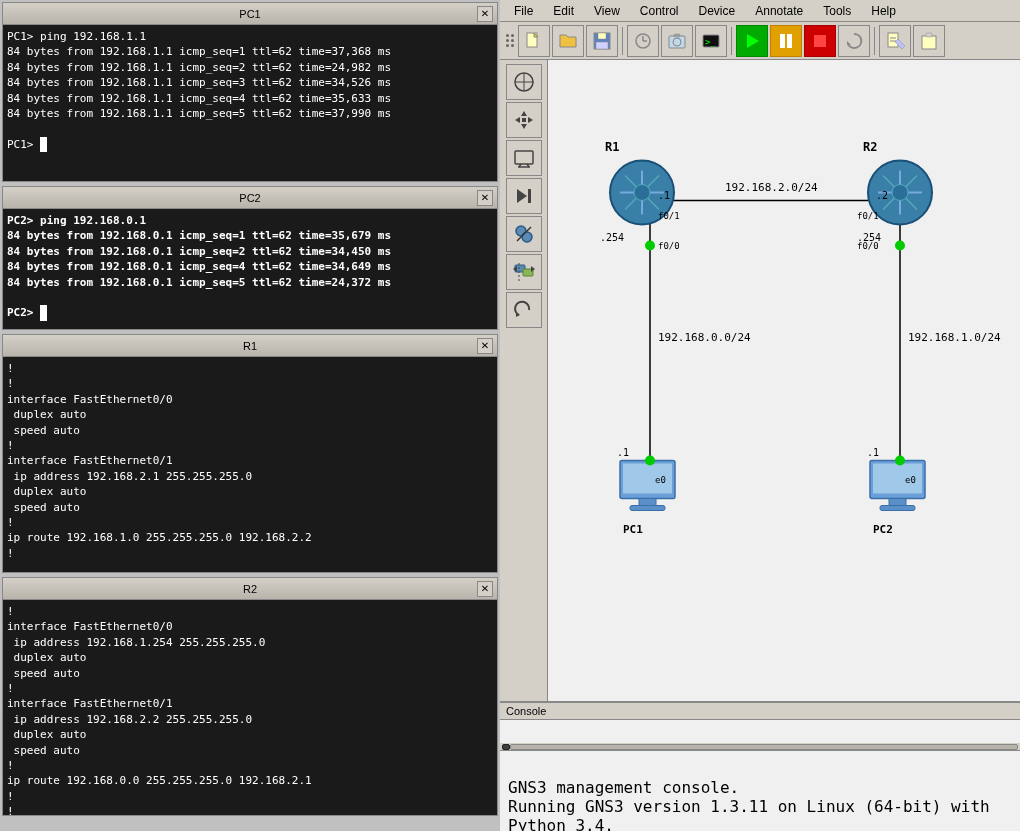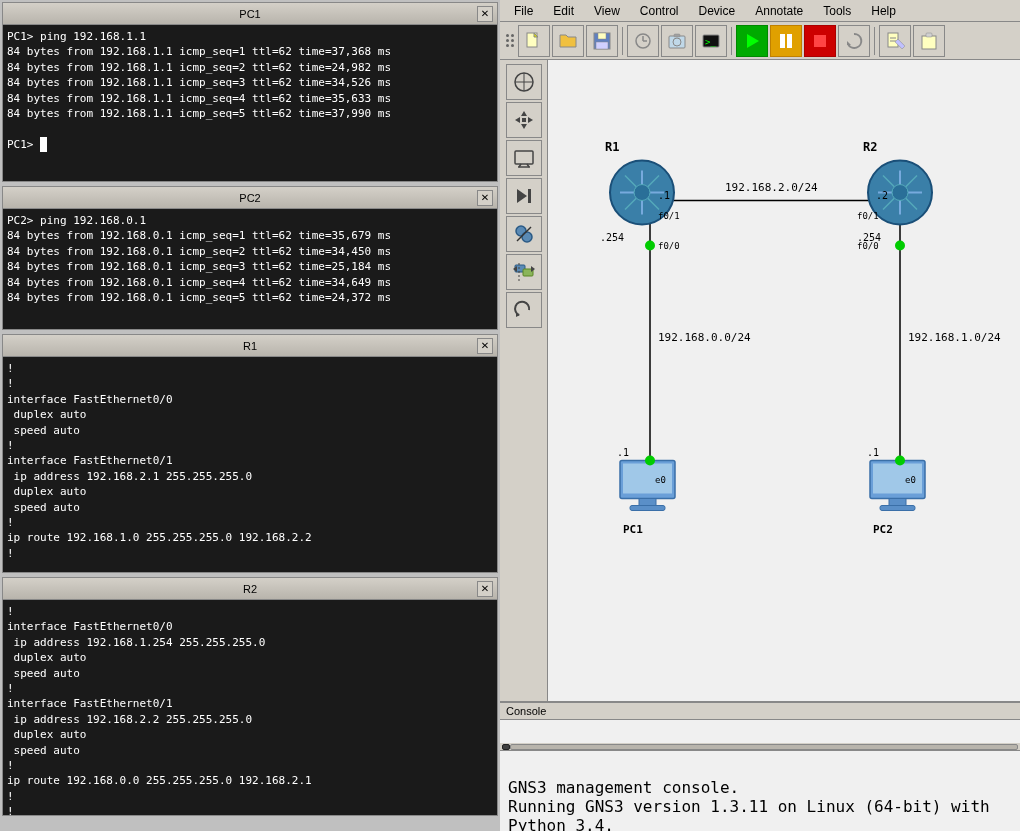--- a/index.html
+++ b/index.html
@@ -64,21 +64,21 @@
       line-height: 1.4;
       overflow-y: auto;
       background: #1a1a1a;
     }
 
     
     #pc1-terminal { }
     #pc1-terminal .terminal-body { height: 156px; }
 
     
-    #pc2-terminal .terminal-body { height: 120px; }
+    #pc2-terminal .terminal-body { height: 120px; font-weight: bold; }
 
     
     #r1-terminal .terminal-body { height: 210px; }
 
     
     #r2-terminal .terminal-body { height: 210px; }
 
     
     #right-panel {
       flex: 1;
@@ -273,24 +273,24 @@
   <div class="terminal-window" id="pc2-terminal">
     <div class="terminal-titlebar">
       <div style="width:16px"></div>
       <div class="terminal-title">PC2</div>
       <div class="terminal-close">✕</div>
     </div>
     <div class="terminal-body">
       <div>PC2&gt; ping 192.168.0.1</div>
       <div>84 bytes from 192.168.0.1 icmp_seq=1 ttl=62 time=35,679 ms</div>
       <div>84 bytes from 192.168.0.1 icmp_seq=2 ttl=62 time=34,450 ms</div>
-      <div>84 bytes from 192.168.0.1 icmp_seq=3 ttl=62 time=25,184 ms</div>
       <div>84 bytes from 192.168.0.1 icmp_seq=4 ttl=62 time=34,649 ms</div>
       <div>84 bytes from 192.168.0.1 icmp_seq=5 ttl=62 time=24,372 ms</div>
       <div>&nbsp;</div>
+      <div>PC2&gt; <span style="background:#fff;width:7px;display:inline-block">&nbsp;</span></div>
     </div>
   </div>
 
   <div class="terminal-window" id="r1-terminal">
     <div class="terminal-titlebar">
       <div style="width:16px"></div>
       <div class="terminal-title">R1</div>
       <div class="terminal-close">✕</div>
     </div>
     <div class="terminal-body" style="height:215px;">

